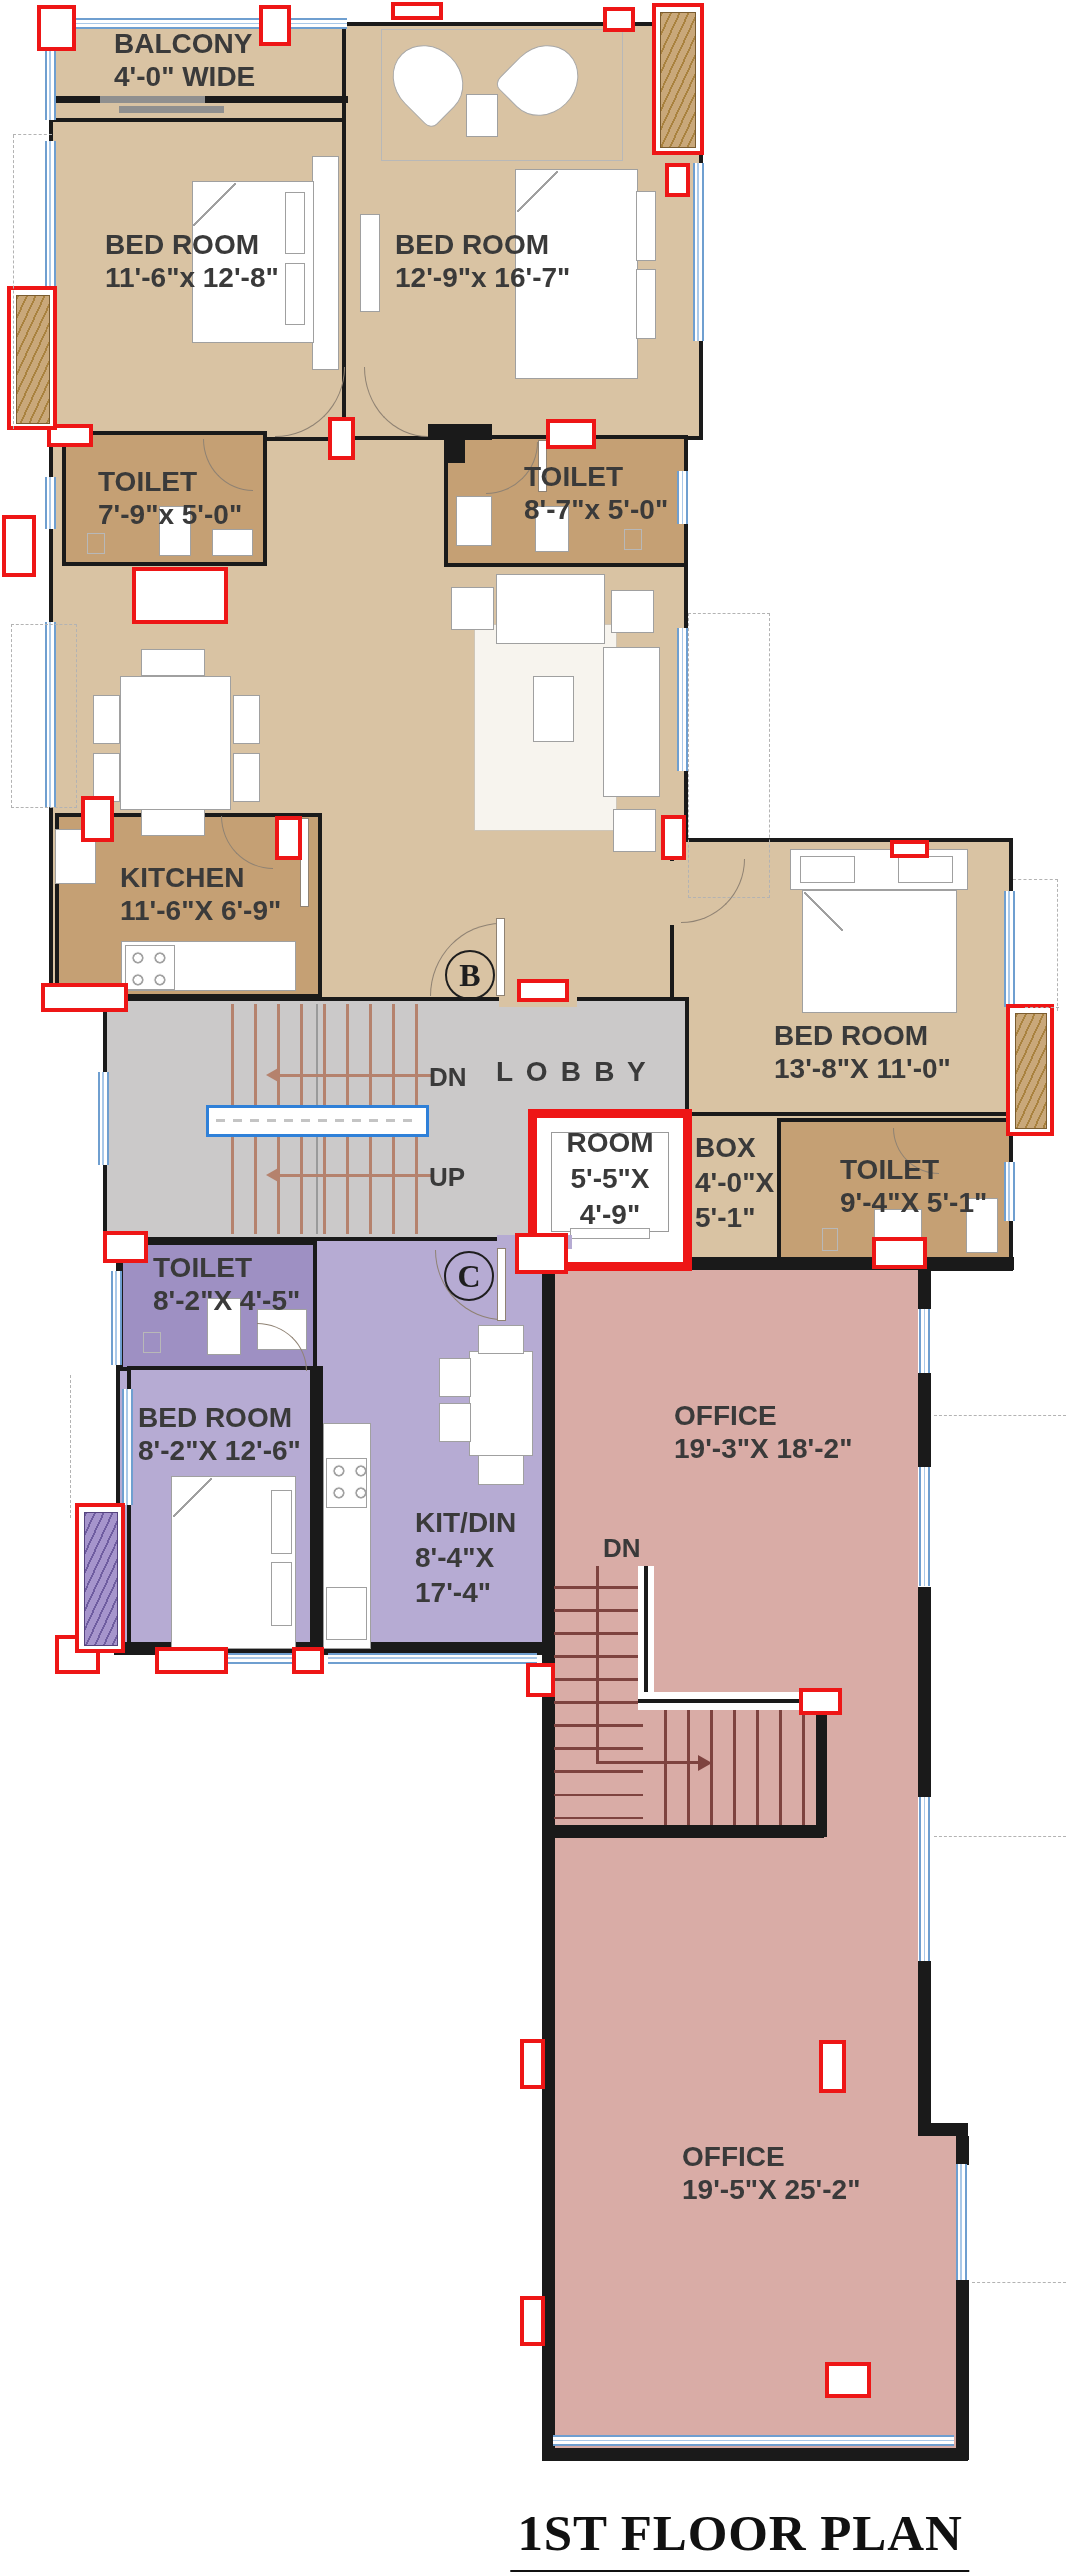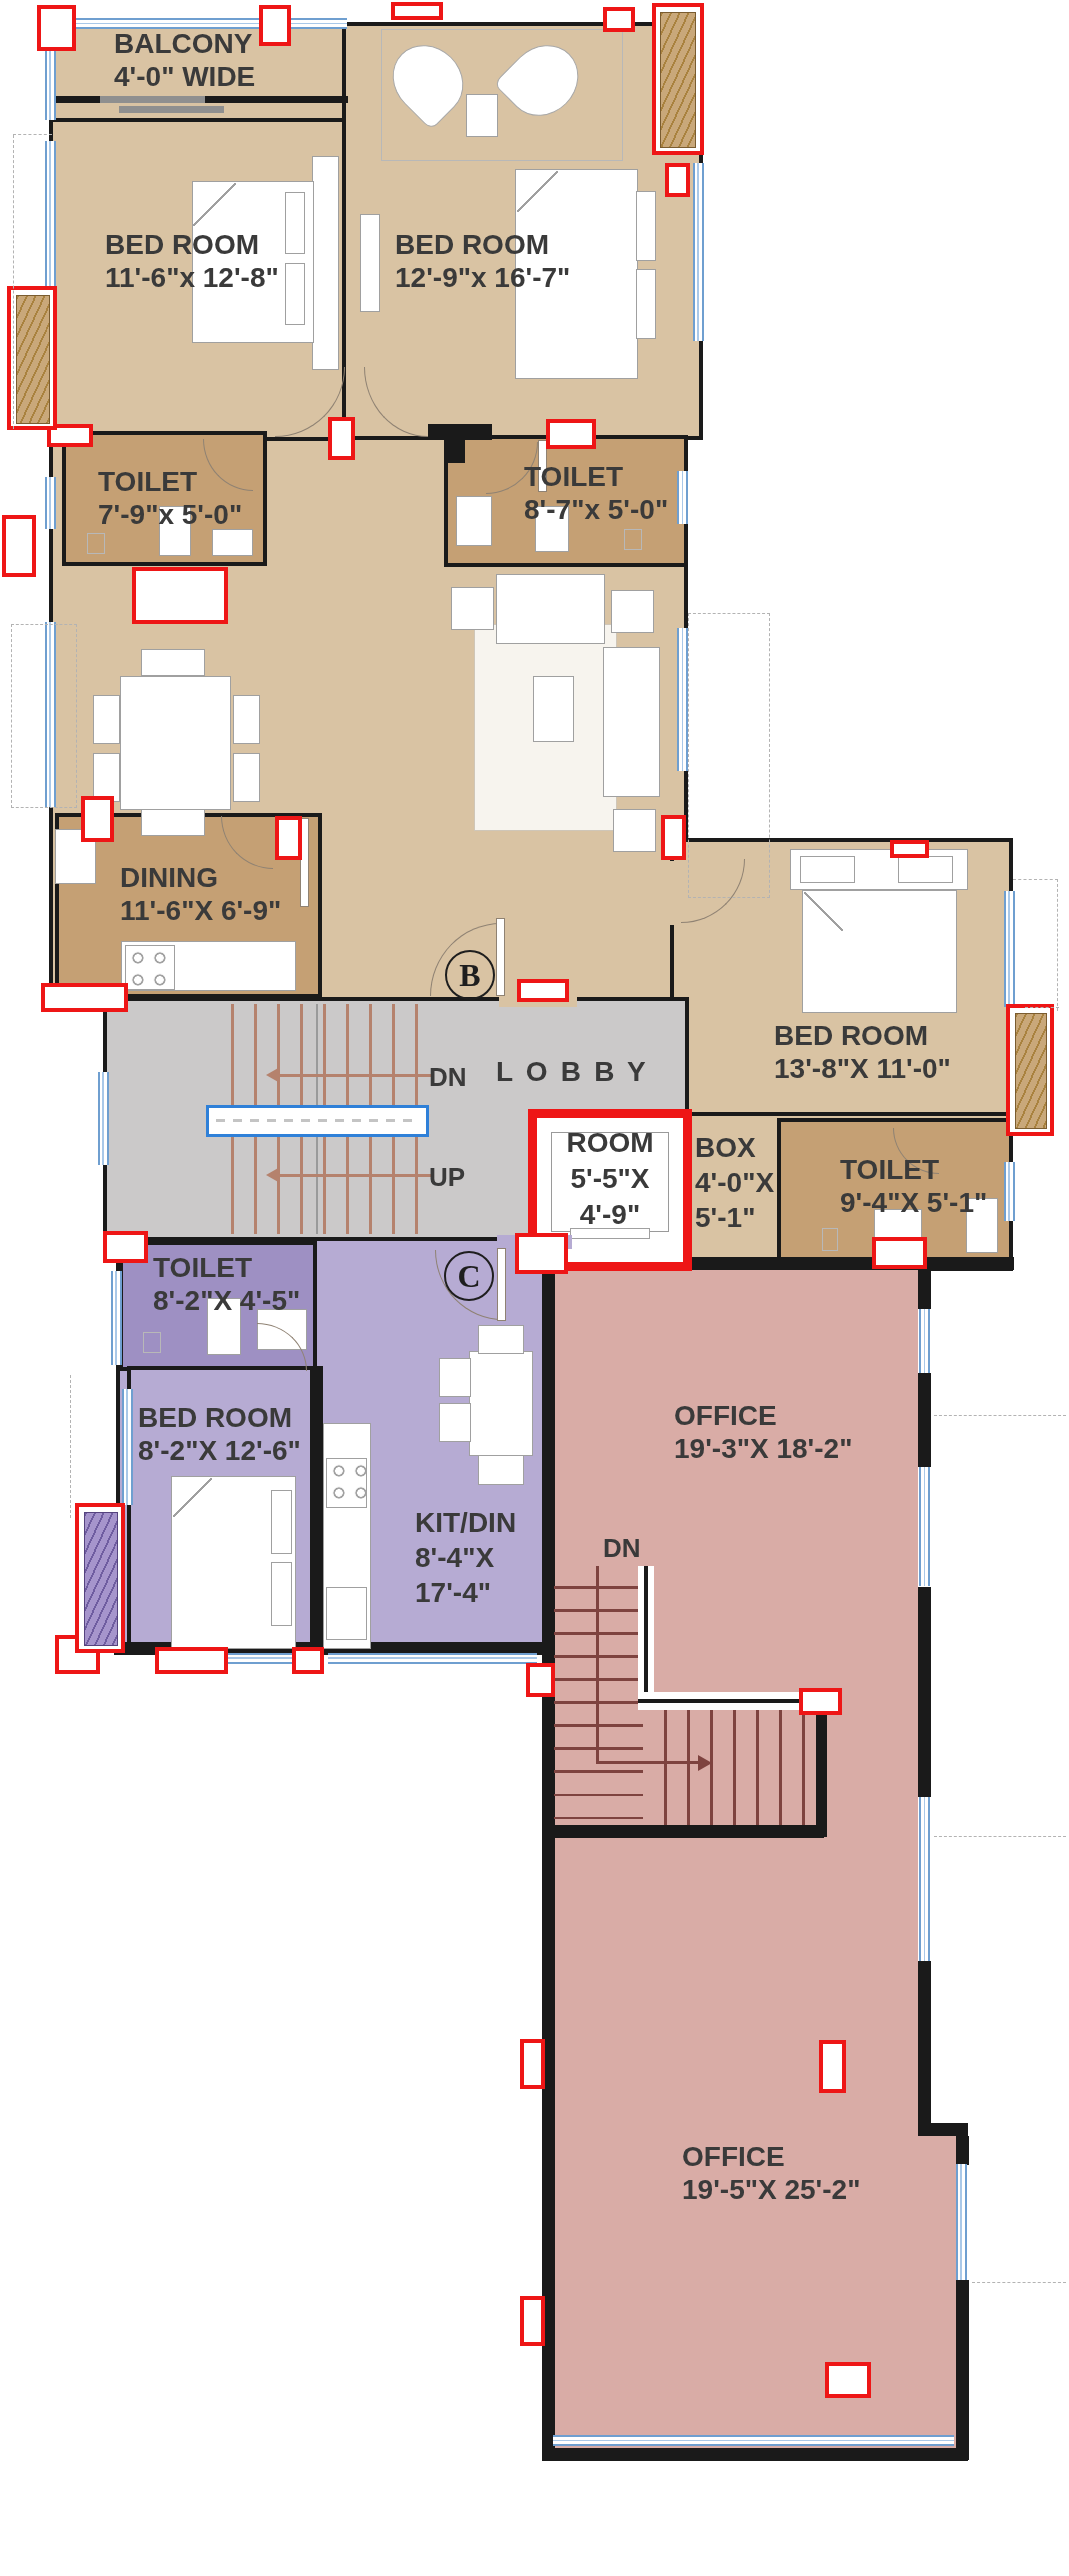--- a/index.html
+++ b/index.html
@@ -294,21 +294,21 @@
   </div>
   <div class="lbl" style="left:98px;top:465px;">
     <div>TOILET</div>
       <div>7'-9"x 5'-0"</div>
   </div>
   <div class="lbl" style="left:524px;top:460px;">
     <div>TOILET</div>
       <div>8'-7"x 5'-0"</div>
   </div>
   <div class="lbl" style="left:120px;top:861px;">
-    <div>DINING</div>
+    <div>KITCHEN</div>
       <div>11'-6"X 6'-9"</div>
   </div>
   <div class="lbl" style="left:496px;top:1055px;letter-spacing:2.7px;">
     <div>L O B B Y</div>
   </div>
   <div class="lbl" style="left:429px;top:1061px;font-size:26px;">
     <div>DN</div>
   </div>
   <div class="lbl" style="left:429px;top:1161px;font-size:26px;">
     <div>UP</div>
@@ -356,15 +356,16 @@
       <div>19'-5"X 25'-2"</div>
   </div>
 
   <div class="marker" style="left:445px;top:950px;">
     <span>B</span>
   </div>
   <div class="marker" style="left:444px;top:1251px;">
     <span>C</span>
   </div>
 
+  <div class="title" style="left:740px;top:2506px;">1ST FLOOR PLAN</div>
 
 </div>
 
 
 </body></html>

